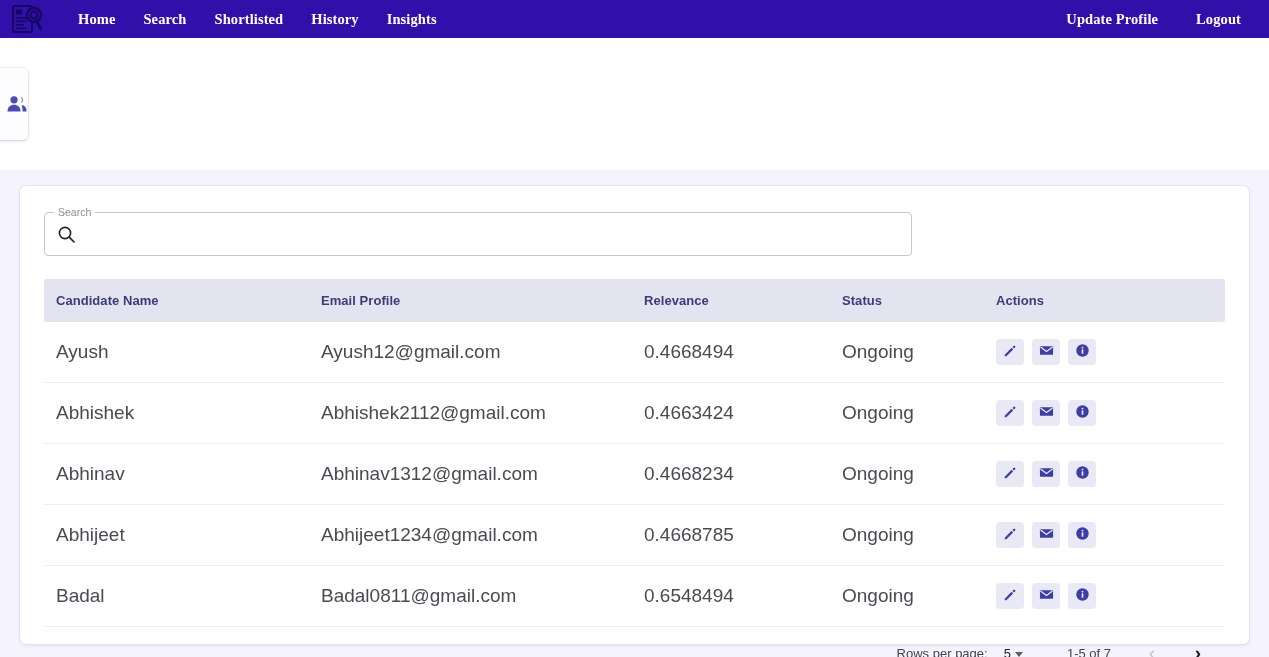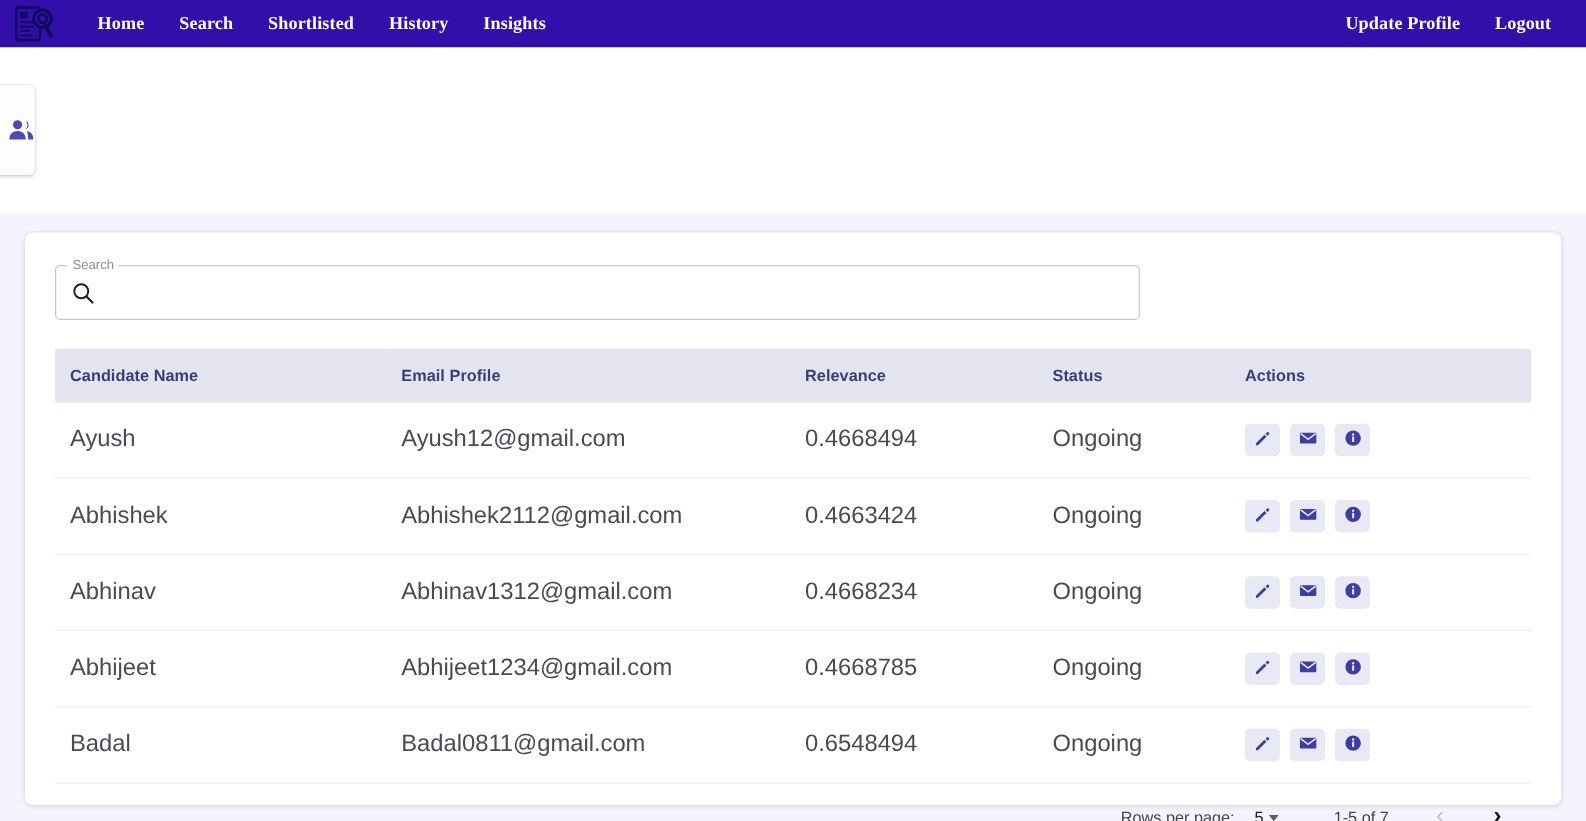--- a/index.html
+++ b/index.html
@@ -30,21 +30,21 @@
   .nav-link {
     color: #ffffff;
     font-family: "Liberation Serif", serif;
     font-weight: bold;
     font-size: 14.5px;
     padding: 0 14px;
     cursor: pointer;
     white-space: nowrap;
     letter-spacing: .1px;
   }
-  .nav-right { margin-left: auto; display: flex; align-items: center; }
+  .nav-right { margin-left: auto; display: flex; align-items: center; gap: 10px; }
   .nav-right .nav-link { padding: 0 14px; }
 
   
   .header-band {
     background: #ffffff;
     height: 132px;
     display: flex;
     align-items: center;
     padding-left: 14px;
     position: relative;

